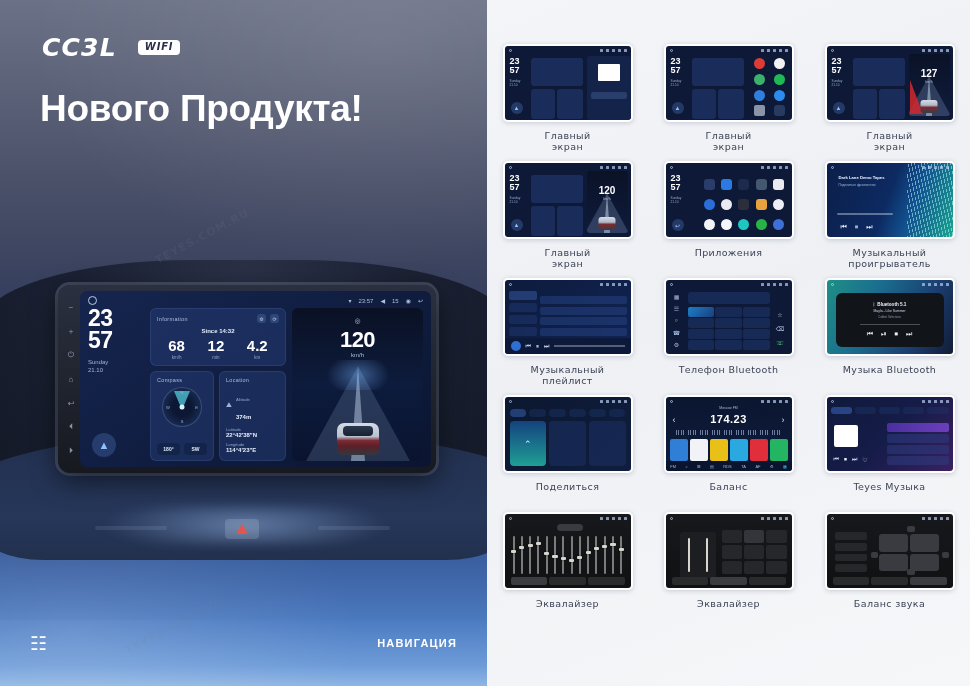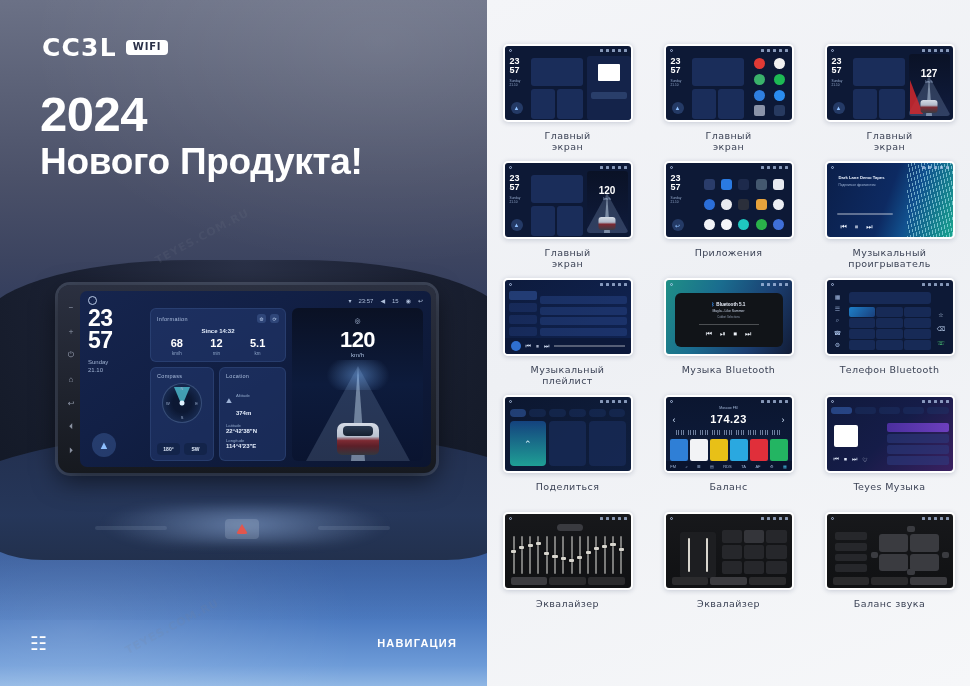--- a/index.html
+++ b/index.html
@@ -20,21 +20,21 @@
                       #3c67ae 82%, #4a79c0 90%, #6d9bd8 97%, #8fb6e4 100%);
   }
   .hero-sheen {
     position:absolute; inset:0;
     background:
       radial-gradient(120% 55% at 78% 6%, rgba(255,255,255,.10), rgba(255,255,255,0) 60%),
       radial-gradient(90% 40% at 15% 92%, rgba(255,255,255,.14), rgba(255,255,255,0) 65%);
     pointer-events:none;
   }
   
-  .logo-row { position:absolute; left:42px; top:33px; display:flex; align-items:center; gap:9px; }
+  .logo-row { position:absolute; left:42px; top:33px; display:flex; align-items:center; gap:21px;font-style:italic; }
   .logo-text {
     color:#fff; font-size:25px; font-weight:700; letter-spacing:1.2px;
     font-family:"DejaVu Sans", sans-serif;
   }
   .logo-badge {
     background:#fff; color:#2b3148; font-size:10px; font-weight:700;
     letter-spacing:.8px; padding:2px 7px 3px; border-radius:4px;
     font-family:"DejaVu Sans", sans-serif; line-height:1;
   }
   
@@ -103,21 +103,21 @@
     border:.5px solid rgba(120,160,225,.14);
   }
   .card-hd { display:flex; align-items:center; justify-content:space-between; }
   .card-title { font-size:5.5px; color:#a9bcdc; letter-spacing:.3px; }
   .mini-btns { display:flex; gap:4px; }
   .mini-btn { width:9px; height:9px; border-radius:3px; background:rgba(120,160,225,.22);
               display:flex; align-items:center; justify-content:center; font-size:5px; color:#bdd0f0; }
   .since { text-align:center; font-size:6px; font-weight:700; color:#e3ecfb; margin:5px 0 4px; }
   .stats { display:flex; justify-content:space-around; }
   .stat { text-align:center; }
-  .stat-v { font-size:11px; font-weight:700; color:#fff; line-height:1; }
+  .stat-v { font-size:15px; font-weight:700; color:#fff; line-height:1; }
   .stat-u { font-size:4.5px; color:#8fa6c9; margin-top:2px; }
   .row2 { display:flex; gap:5px; flex:1; }
   .compass-card { width:64px; display:flex; flex-direction:column; }
   .compass-dial {
     width:40px; height:40px; border-radius:50%; margin:4px auto 3px; position:relative;
     background:radial-gradient(circle,#0c1833 35%, #17294f 70%, #0b142c 100%);
     border:.8px solid rgba(140,175,235,.28);
   }
   .compass-needle {
     position:absolute; left:50%; top:3px; transform:translateX(-50%);
@@ -241,21 +241,20 @@
 
   <section class="hero">
     <div class="hero-sheen"></div>
 
     <div class="logo-row">
       <span class="logo-text">CC3L</span>
       <span class="logo-badge">WIFI</span>
     </div>
 
     <div class="headline">
-      <div class="hl-year">2024</div>
       <div class="hl-l2">Нового Продукта!</div>
     </div>
 
     <div class="dash-area">
       <div class="dash-body"></div>
       <div class="dash-sweep"></div>
       <div class="dash-glow"></div>
 
       <div class="vent" style="left:95px;top:286px;width:72px;height:4px;"></div>
       <div class="vent" style="left:318px;top:286px;width:72px;height:4px;"></div>
@@ -309,21 +308,21 @@
                 <div class="stats">
                   <div class="stat">
                     <div class="stat-v">68</div>
                     <div class="stat-u">km/h</div>
                   </div>
                   <div class="stat">
                     <div class="stat-v">12</div>
                     <div class="stat-u">min</div>
                   </div>
                   <div class="stat">
-                    <div class="stat-v">5.1</div>
+                    <div class="stat-v">4.2</div>
                     <div class="stat-u">km</div>
                   </div>
                 </div>
               </div>
 
               <div class="row2">
                 <div class="card compass-card">
                   <span class="card-title">Compass</span>
                   <div class="compass-dial">
                     <span class="compass-needle"></span>
@@ -622,20 +621,63 @@
             <span>⏮</span>
             <span>⏸</span>
             <span>⏭</span>
             <span style="flex:1;height:1.2px;background:rgba(255,255,255,.3);"></span>
           </div>
         </div>
         <div class="cap">Музыкальный<br>плейлист</div>
       </div>
 
       <div class="cell">
+        <div class="thumb" style="background:linear-gradient(135deg,#0b1733,#0f2category)">
+          <div class="t-bar">
+            <span class="t-dot"></span>
+            <span class="t-icons">
+                <i></i>
+                <i></i>
+                <i></i>
+                <i></i>
+                <i></i>
+              </span>
+          </div>
+          <div style="position:absolute;left:4px;top:11px;width:14px;bottom:4px;display:flex;flex-direction:column;justify-content:space-around;align-items:center;color:#9fb6dc;font-size:6px;">
+            <span>▦</span>
+            <span>☰</span>
+            <span>⌕</span>
+            <span>☎</span>
+            <span>⚙</span>
+          </div>
+          <div style="position:absolute;left:22px;right:22px;top:12px;height:12px;background:rgba(30,54,108,.6);border-radius:3px;"></div>
+          <div style="position:absolute;left:22px;right:22px;top:27px;bottom:4px;display:grid;grid-template-columns:repeat(3,1fr);grid-template-rows:repeat(4,1fr);gap:1.5px;">
+            <span style="background:linear-gradient(135deg,#1d80c9,#1a3f7c);border-radius:2px;"></span>
+            <span style="background:rgba(30,54,108,.6);border-radius:2px;"></span>
+            <span style="background:rgba(30,54,108,.6);border-radius:2px;"></span>
+            <span style="background:rgba(30,54,108,.6);border-radius:2px;"></span>
+            <span style="background:rgba(30,54,108,.6);border-radius:2px;"></span>
+            <span style="background:rgba(30,54,108,.6);border-radius:2px;"></span>
+            <span style="background:rgba(30,54,108,.6);border-radius:2px;"></span>
+            <span style="background:rgba(30,54,108,.6);border-radius:2px;"></span>
+            <span style="background:rgba(30,54,108,.6);border-radius:2px;"></span>
+            <span style="background:rgba(30,54,108,.6);border-radius:2px;"></span>
+            <span style="background:rgba(30,54,108,.6);border-radius:2px;"></span>
+            <span style="background:rgba(30,54,108,.6);border-radius:2px;"></span>
+          </div>
+          <div style="position:absolute;right:4px;top:27px;bottom:4px;width:15px;display:flex;flex-direction:column;justify-content:space-around;align-items:center;color:#bcd0ee;font-size:6px;">
+            <span>☆</span>
+            <span>⌫</span>
+            <span style="color:#4fd27a;">☏</span>
+          </div>
+        </div>
+        <div class="cap">Телефон Bluetooth</div>
+      </div>
+
+      <div class="cell">
         <div class="thumb" style="background:linear-gradient(115deg,#1f8f86,#1a6d8f 35%,#1b3f72 70%,#121c36 100%);">
           <div class="t-bar">
             <span class="t-dot"></span>
             <span class="t-icons">
                 <i></i>
                 <i></i>
                 <i></i>
                 <i></i>
                 <i></i>
               </span>
@@ -653,63 +695,20 @@
               <span>⏯</span>
               <span>⏹</span>
               <span>⏭</span>
             </span>
           </div>
         </div>
         <div class="cap">Музыка Bluetooth</div>
       </div>
 
       <div class="cell">
-        <div class="thumb" style="background:linear-gradient(135deg,#0b1733,#0f2category)">
-          <div class="t-bar">
-            <span class="t-dot"></span>
-            <span class="t-icons">
-                <i></i>
-                <i></i>
-                <i></i>
-                <i></i>
-                <i></i>
-              </span>
-          </div>
-          <div style="position:absolute;left:4px;top:11px;width:14px;bottom:4px;display:flex;flex-direction:column;justify-content:space-around;align-items:center;color:#9fb6dc;font-size:6px;">
-            <span>▦</span>
-            <span>☰</span>
-            <span>⌕</span>
-            <span>☎</span>
-            <span>⚙</span>
-          </div>
-          <div style="position:absolute;left:22px;right:22px;top:12px;height:12px;background:rgba(30,54,108,.6);border-radius:3px;"></div>
-          <div style="position:absolute;left:22px;right:22px;top:27px;bottom:4px;display:grid;grid-template-columns:repeat(3,1fr);grid-template-rows:repeat(4,1fr);gap:1.5px;">
-            <span style="background:linear-gradient(135deg,#1d80c9,#1a3f7c);border-radius:2px;"></span>
-            <span style="background:rgba(30,54,108,.6);border-radius:2px;"></span>
-            <span style="background:rgba(30,54,108,.6);border-radius:2px;"></span>
-            <span style="background:rgba(30,54,108,.6);border-radius:2px;"></span>
-            <span style="background:rgba(30,54,108,.6);border-radius:2px;"></span>
-            <span style="background:rgba(30,54,108,.6);border-radius:2px;"></span>
-            <span style="background:rgba(30,54,108,.6);border-radius:2px;"></span>
-            <span style="background:rgba(30,54,108,.6);border-radius:2px;"></span>
-            <span style="background:rgba(30,54,108,.6);border-radius:2px;"></span>
-            <span style="background:rgba(30,54,108,.6);border-radius:2px;"></span>
-            <span style="background:rgba(30,54,108,.6);border-radius:2px;"></span>
-            <span style="background:rgba(30,54,108,.6);border-radius:2px;"></span>
-          </div>
-          <div style="position:absolute;right:4px;top:27px;bottom:4px;width:15px;display:flex;flex-direction:column;justify-content:space-around;align-items:center;color:#bcd0ee;font-size:6px;">
-            <span>☆</span>
-            <span>⌫</span>
-            <span style="color:#4fd27a;">☏</span>
-          </div>
-        </div>
-        <div class="cap">Телефон Bluetooth</div>
-      </div>
-
-      <div class="cell">
         <div class="thumb" style="background:linear-gradient(135deg,#0c1730,#0f1e3e);">
           <div class="t-bar">
             <span class="t-dot"></span>
             <span class="t-icons">
                 <i></i>
                 <i></i>
                 <i></i>
                 <i></i>
                 <i></i>
               </span>

